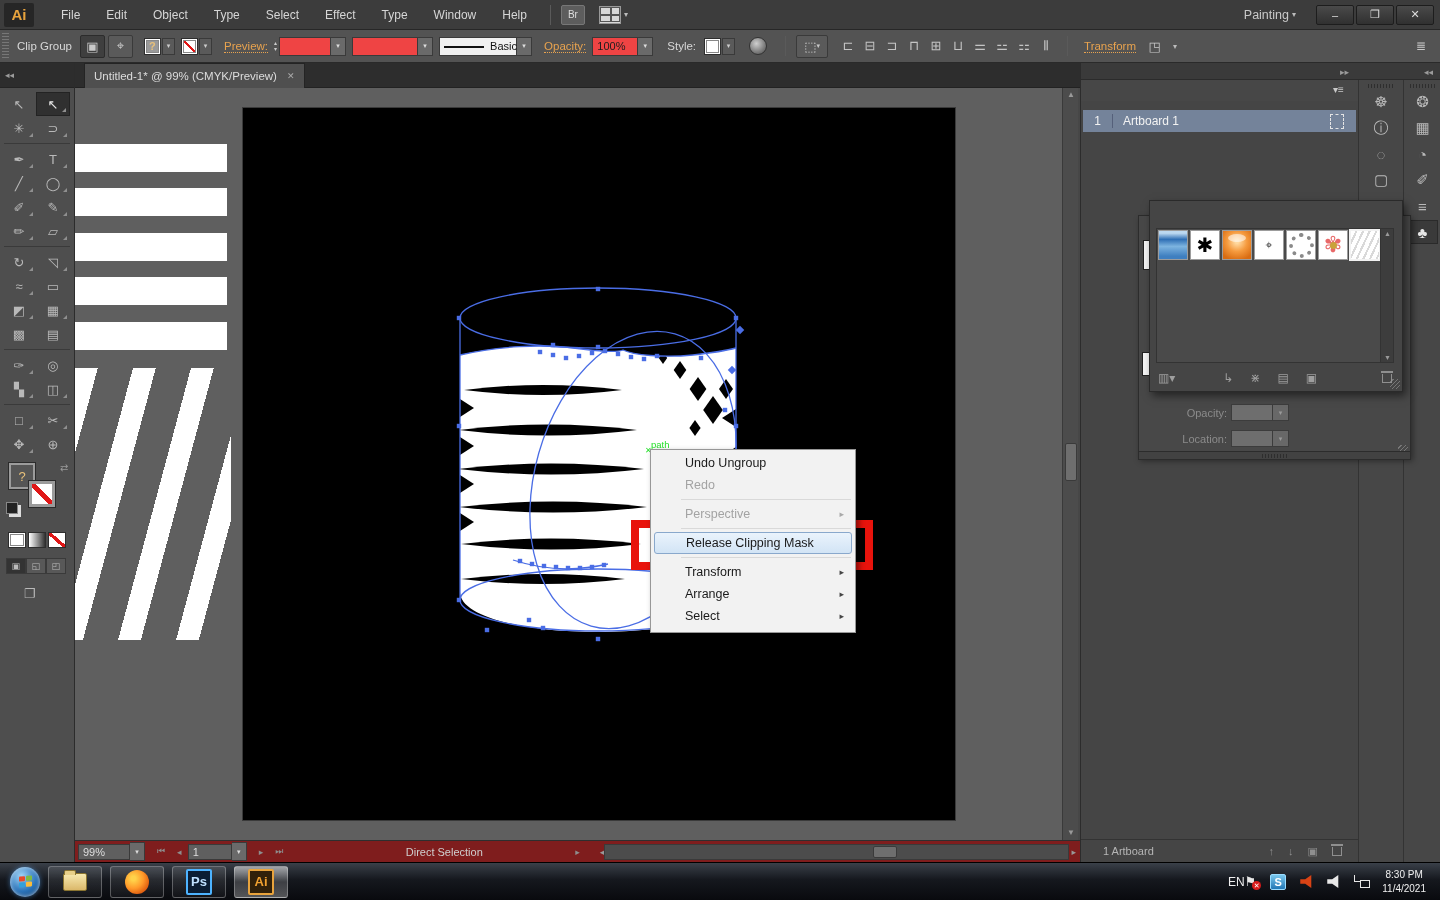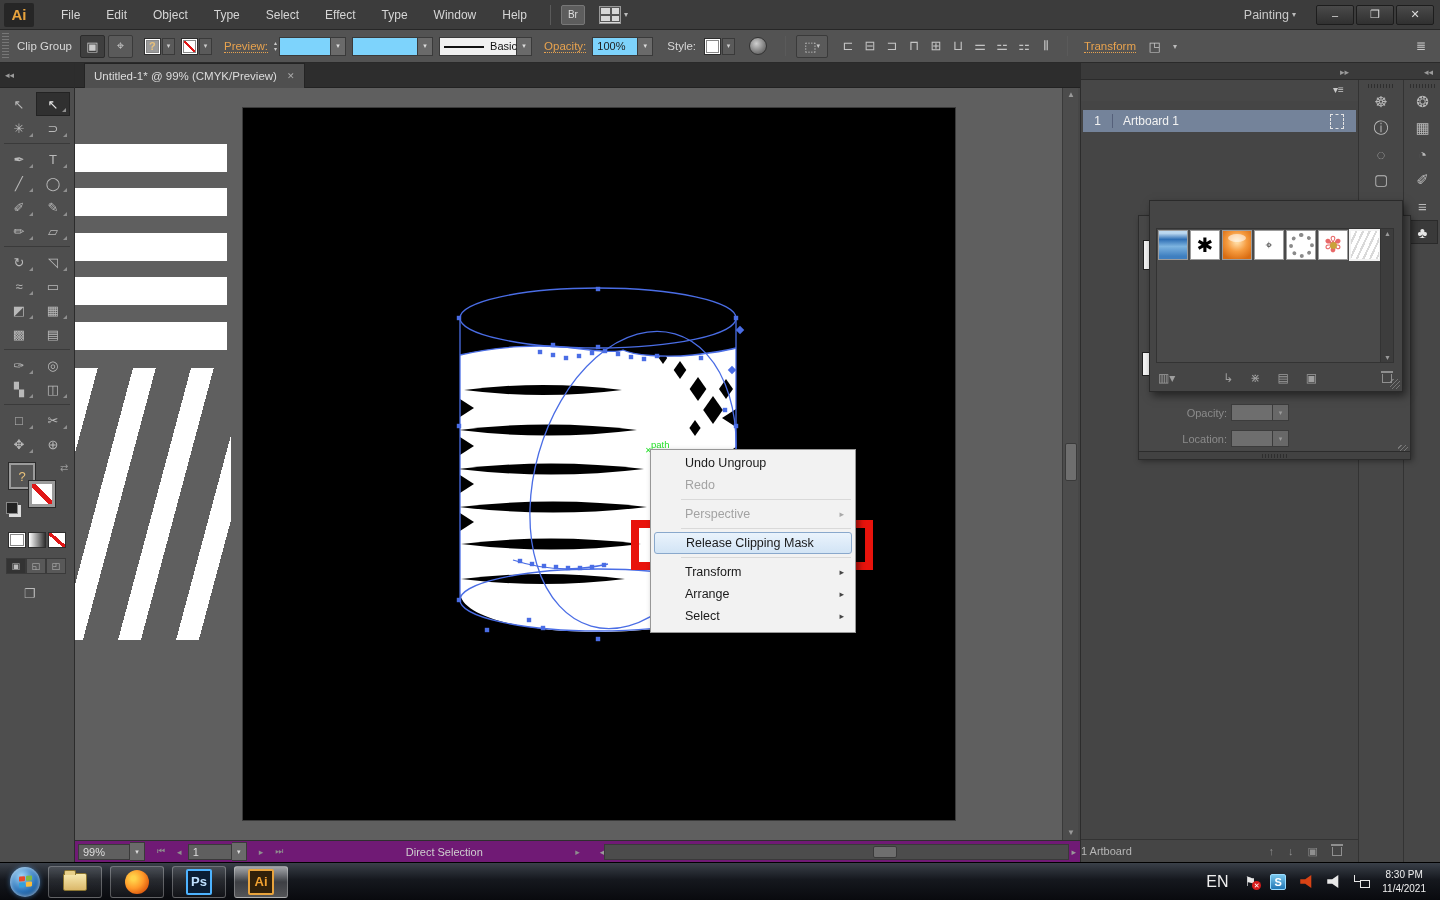--- a/index.html
+++ b/index.html
@@ -26,21 +26,21 @@
   .grip-v{width:7px;height:26px;margin-left:2px;background:repeating-linear-gradient(#777 0 1px,transparent 1px 3px)}
   .cb-label{color:#d8d8d8;margin:0 8px;white-space:nowrap}
   .cb-link{color:#e8a34f;border-bottom:1px dotted #e8a34f;margin:0 6px;white-space:nowrap}
   .icon-btn{width:25px;height:23px;border:1px solid #3a3a3a;background:#5a5a5a;color:#c9c9c9;display:flex;align-items:center;justify-content:center;font-size:13px;border-radius:2px;margin-right:3px}
   .icon-btn.pressed{background:#3f3f3f;border-color:#2c2c2c}
   .swatch{width:17px;height:17px;background:#fff;border:1px solid #2e2e2e;box-shadow:inset 0 0 0 1px #fff,inset 0 0 0 2px #888;display:flex;align-items:center;justify-content:center}
   .swatch.q{background:#9a9a9a;color:#e8c07a;font-size:11px;font-weight:bold}
   .swatch.none{background:linear-gradient(to top right,#fff 45%,#e01717 45%,#e01717 55%,#fff 55%)}
   .mini-dd{width:13px;height:17px;background:#5a5a5a;border:1px solid #3a3a3a;color:#ccc;font-size:7px;display:flex;align-items:center;justify-content:center;margin:0 6px 0 1px}
   .stepper{display:flex;flex-direction:column;font-size:6px;color:#ccc;line-height:6px;margin-right:2px}
-  .field{height:19px;background:#7dd3fc;border:1px solid #3a3a3a;color:#1d1d1d;display:flex;align-items:center;padding:0 4px;font-size:11px}
+  .field{height:19px;background:#ef4444;border:1px solid #3a3a3a;color:#1d1d1d;display:flex;align-items:center;padding:0 4px;font-size:11px}
   .field.dark{background:#5f5f5f;color:#ddd}
   .field-dd{width:15px;height:19px;background:#6a6a6a;border:1px solid #3a3a3a;border-left:none;color:#ddd;font-size:7px;display:flex;align-items:center;justify-content:center;margin-right:6px}
   #brush-field{width:78px;background:#f0f0f0;position:relative}
   #brush-field i{position:absolute;left:4px;top:8px;width:40px;height:2px;background:#111}
   #brush-field b{margin-left:46px;font-weight:normal;color:#111}
   #recolor{width:18px;height:18px;border-radius:50%;background:radial-gradient(circle at 40% 35%,#cfcfcf,#7c7c7c 60%,#4b4b4b);border:1px solid #333;margin:0 8px}
   .al{width:22px;color:#c4c4c4;font-size:13px;text-align:center}
   #transform-extra{display:flex;align-items:center}
   #panel-menu-r{margin-left:auto;margin-right:14px;color:#c9c9c9;font-size:12px}
 
@@ -75,21 +75,21 @@
   .wbar{position:absolute;left:0;width:152px;height:28px;background:#fff}
   #stripes{position:absolute;left:0;top:280px;width:156px;height:272px;background:repeating-linear-gradient(105deg,#fff 0 22px,transparent 22px 56px)}
   #artboard{position:absolute;left:168px;top:20px;width:712px;height:712px;background:#000;box-shadow:0 0 0 1px #3a3a3a}
   #path-label{position:absolute;left:576px;top:351px;color:#27e02c;font-size:9.5px;z-index:12}
   #path-x{position:absolute;left:570px;top:358px;color:#27e02c;font-size:8px;z-index:12}
 
   
   #vscroll{left:1062px;top:88px;width:16px;height:752px;background:#4c4c4c;border-left:1px solid #3a3a3a;z-index:15}
   #vscroll .arr{position:absolute;left:0;width:16px;height:14px;color:#999;font-size:8px;text-align:center;line-height:14px}
   #v-thumb{position:absolute;left:2px;top:355px;width:12px;height:38px;background:#6e6e6e;border:1px solid #3a3a3a;border-radius:2px}
-  #statusbar{left:75px;top:840px;width:1005px;height:22px;background:#701a75;border-top:1px solid #2e2e2e;display:flex;align-items:center;z-index:20;font-size:11px}
+  #statusbar{left:75px;top:840px;width:1005px;height:22px;background:#7f1d1d;border-top:1px solid #2e2e2e;display:flex;align-items:center;z-index:20;font-size:11px}
   #zoom-field{width:52px;height:16px;margin-left:3px}
   .nav-arr{color:#8e8e8e;font-size:9px;margin:0 6px}
   #ab-num{width:44px;height:16px}
   #tool-display{width:250px;text-align:center;color:#cfcfcf;margin-left:30px}
   #hs-left{margin-left:14px}
   #hscroll{position:relative;flex:1;height:16px;background:#4c4c4c;border:1px solid #3a3a3a;margin-right:2px}
   #h-thumb{position:absolute;left:268px;top:1px;width:24px;height:12px;background:#6e6e6e;border:1px solid #3a3a3a;border-radius:2px}
   .hs-arr{color:#999;font-size:9px}
 
   
@@ -100,21 +100,21 @@
   #lay-tabs{position:absolute;left:0;top:17px;width:277px;height:21px;background:#3b3b3b;display:flex;border-bottom:1px solid #2b2b2b}
   .ptab{padding:4px 12px;color:#9b9b9b;font-size:11.5px}
   .ptab.active{background:#4f4f4f;color:#e0e0e0}
   #lay-menu{position:absolute;left:252px;top:21px;color:#c9c9c9;font-size:10px}
   #lay-body{position:absolute;left:0;top:38px;width:277px;height:738px;background:#454545}
   #ab-row{position:absolute;left:2px;top:9px;width:273px;height:22px;background:#74839a;display:flex;align-items:center;color:#f2f2f2}
   #ab-row .num{width:30px;text-align:center;border-right:1px solid #4c5althou666;border-right:1px solid #55607a}
   #ab-row .nm{padding-left:10px;flex:1}
   #ab-row .ic{width:14px;height:15px;border:1px dashed #e5e5e5;margin-right:12px}
   #lay-foot{position:absolute;left:0;top:776px;width:277px;height:23px;background:#454545;border-top:1px solid #333;display:flex;align-items:center;color:#b5b5b5;font-size:11px}
-  #lay-foot .lbl{margin-left:0;flex:1}
+  #lay-foot .lbl{margin-left:22px;flex:1}
   #lay-foot .fi{color:#8f8f8f;margin-right:14px;font-size:11px}
   .trash{width:10px;height:9px;border:1px solid #8f8f8f;border-top:none;position:relative;margin-right:16px}
   .trash::before{content:"";position:absolute;left:-2px;top:-3px;width:12px;height:2px;background:#8f8f8f}
   
   .stripA{position:absolute;left:277px;top:17px;width:45px;height:782px;border-left:1px solid #333}
   .stripB{position:absolute;left:322px;top:17px;width:38px;height:782px;border-left:1px solid #333}
   .dots-h{width:26px;height:4px;margin:4px auto 2px auto;background:repeating-linear-gradient(90deg,#2e2e2e 0 1px,transparent 1px 3px)}
   .dock-ic{width:30px;height:24px;margin:2px auto;display:flex;align-items:center;justify-content:center;color:#b9b9b9;font-size:15px}
   .dock-ic.active{background:#3a3a3a;border:1px solid #2a2a2a;color:#e6e6e6}
 
@@ -169,21 +169,21 @@
   #start-flag{width:13px;height:11px;display:grid;grid-template-columns:1fr 1fr;grid-template-rows:1fr 1fr;gap:1px;transform:skewY(-6deg)}
   #start-flag span{border-radius:1px}
   .tb-btn{width:54px;height:32px;margin-left:8px;border:1px solid rgba(255,255,255,.28);border-radius:3px;background:linear-gradient(rgba(255,255,255,.12),rgba(255,255,255,.03));display:flex;align-items:center;justify-content:center}
   .tb-btn.active{background:linear-gradient(rgba(255,255,255,.55),rgba(255,255,255,.18) 50%,rgba(255,255,255,.30))}
   .folder{width:24px;height:18px;position:relative;background:linear-gradient(#f7e9b0,#dbb86a);border:1px solid #8a7430;border-radius:2px}
   .folder::before{content:"";position:absolute;left:0;top:-4px;width:10px;height:4px;background:#e8d089;border:1px solid #8a7430;border-bottom:none;border-radius:2px 2px 0 0}
   .firefox{width:24px;height:24px;border-radius:50%;background:radial-gradient(circle at 35% 35%,#ffd24a 10%,#ff9a2a 45%,#e05e10 75%,#3a2a8a 100%)}
   .ps-tile{width:26px;height:26px;background:#0b1d33;border:2px solid #4db3ff;color:#bfe0ff;font-size:13px;font-weight:bold;display:flex;align-items:center;justify-content:center;border-radius:2px}
   .ai-tile{width:26px;height:26px;background:#30200a;border:2px solid #e8a33d;color:#f0a030;font-size:13px;font-weight:bold;display:flex;align-items:center;justify-content:center;border-radius:2px}
   #tray{margin-left:auto;display:flex;align-items:center}
-  #lang{color:#eee;font-size:16px;margin-right:16px}
+  #lang{color:#eee;font-size:12px;}
   #flag-ic{position:relative;color:#e8e8e8;font-size:13px;margin-right:14px}
   #flag-ic i{position:absolute;right:-5px;bottom:-1px;width:9px;height:9px;background:#d81a1a;border-radius:50%;color:#fff;font-size:7px;font-style:normal;display:flex;align-items:center;justify-content:center}
   #s-tile{width:16px;height:16px;background:linear-gradient(#7ac8ee,#2277b5);border:1px solid #9adcff;color:#fff;font-size:11px;font-weight:bold;display:flex;align-items:center;justify-content:center;margin-right:14px;border-radius:2px}
   .spk{width:13px;height:13px;margin-right:14px;clip-path:polygon(0 32%,38% 32%,85% 0,85% 100%,38% 68%,0 68%)}
   .spk.red{background:#d84315}
   .spk.white{background:#e8e8e8}
   #net-ic{position:relative;width:16px;height:13px;margin-right:12px}
   #net-ic .scr{position:absolute;right:0;bottom:0;width:10px;height:8px;border:1.5px solid #e8e8e8}
   #net-ic .plg{position:absolute;left:0;top:0;width:6px;height:7px;border-left:1.5px solid #e8e8e8;border-bottom:1.5px solid #e8e8e8}
   #clock{text-align:center;color:#f0f0f0;font-size:10px;line-height:14px;margin-right:14px}

